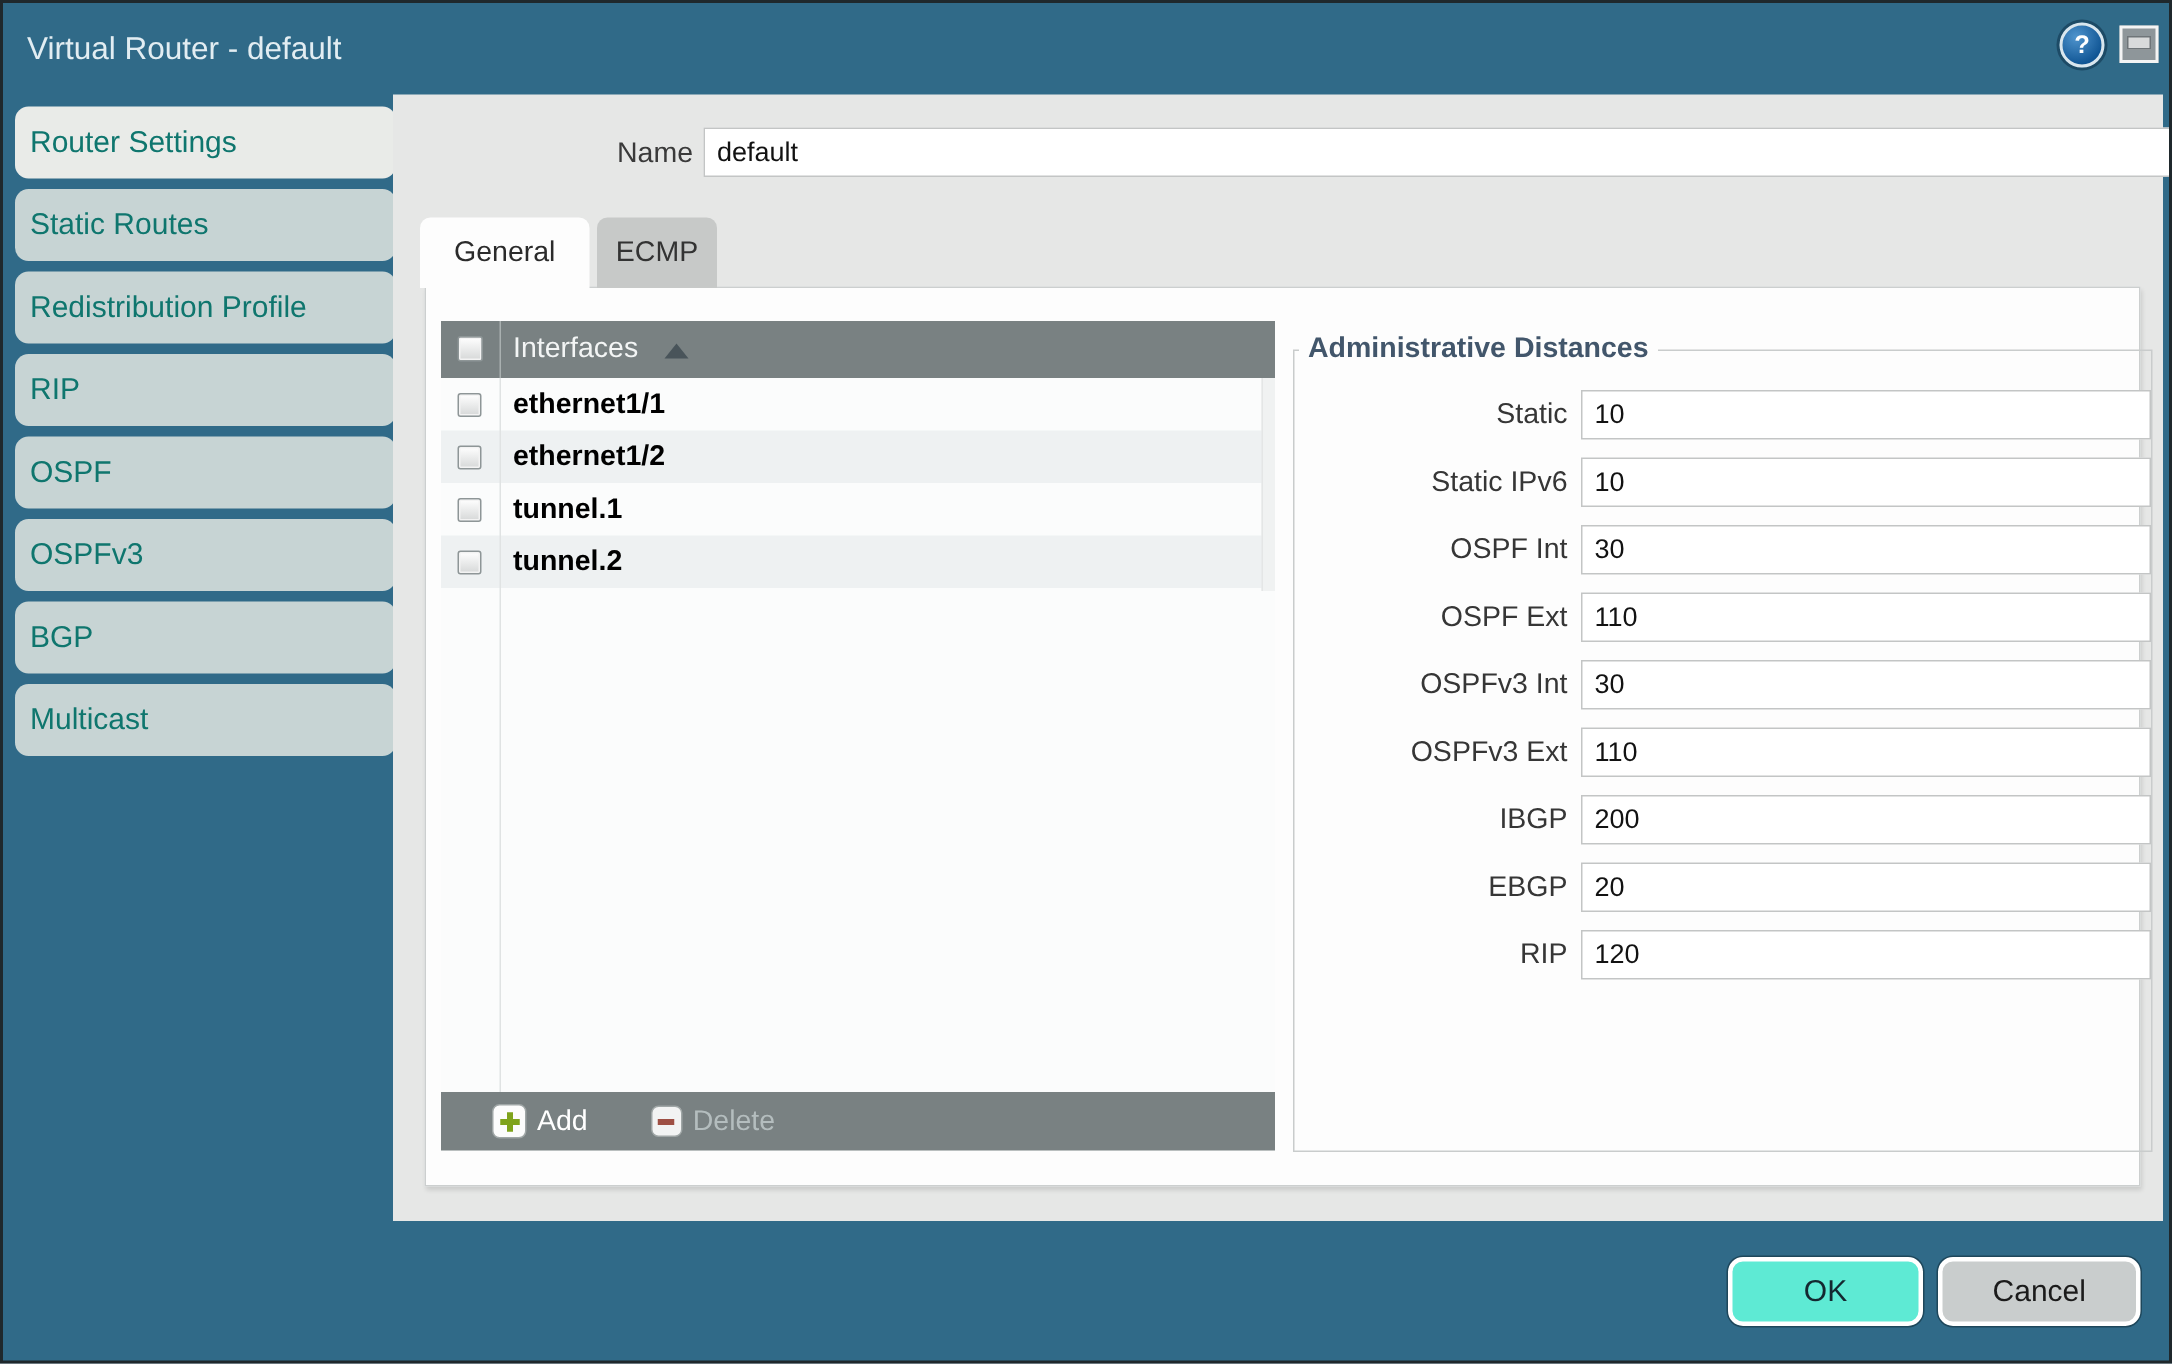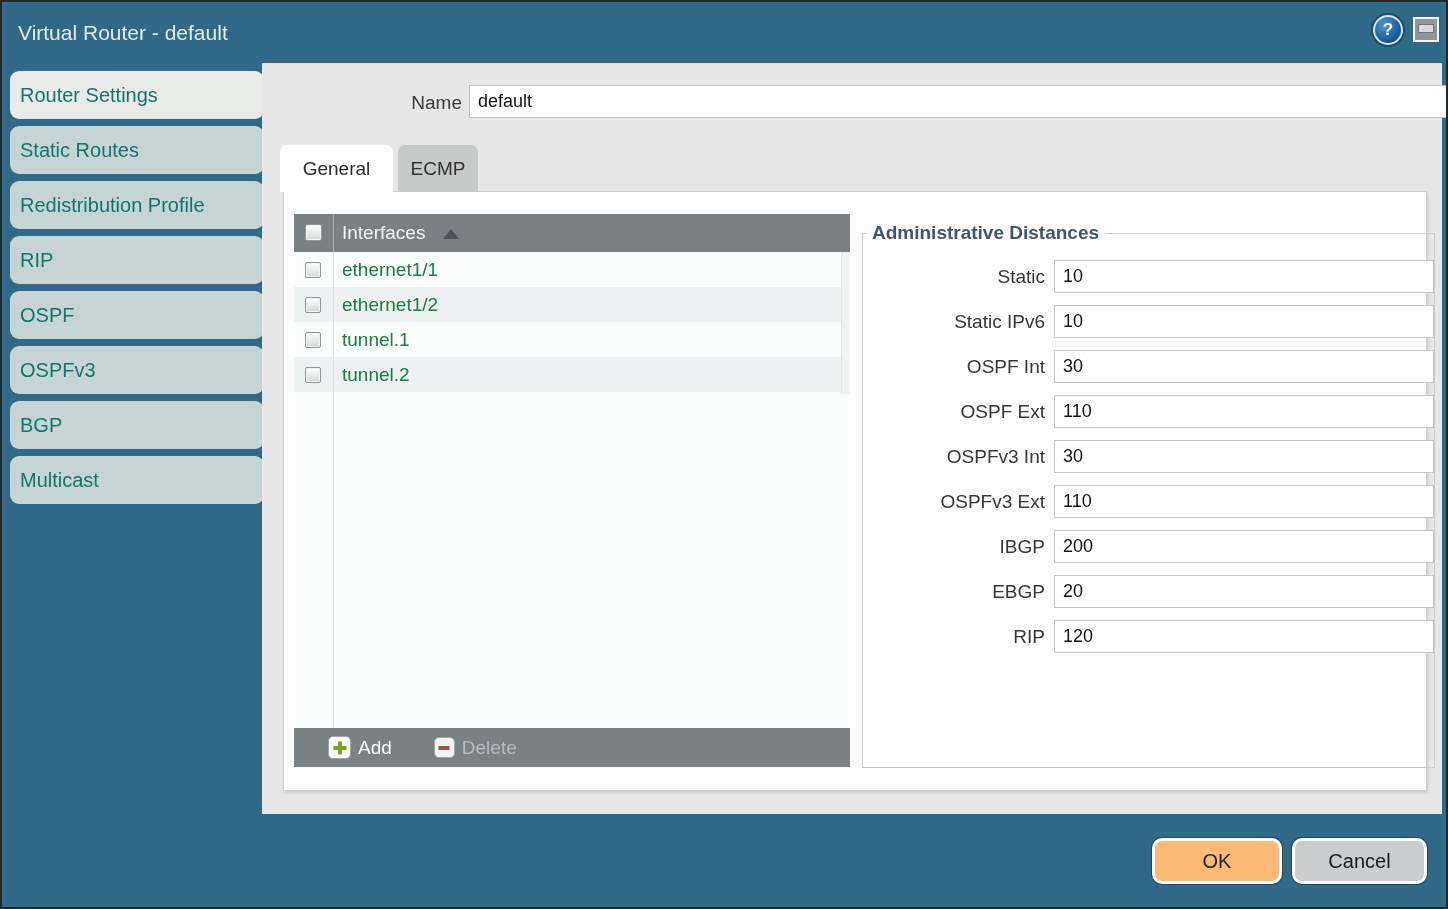--- a/index.html
+++ b/index.html
@@ -65,21 +65,21 @@
     border:1px solid #8e9697; border-radius:2px; box-shadow:inset 0 0 0 1px #f3f3f3; cursor:pointer;
   }
   .iface-header .checkbox { position:absolute; left:11px; top:10px; }
   .iface-header-label { position:absolute; left:48px; top:8px; color:#f3f5f5; font-size:19px; }
   .sort-asc-icon { position:absolute; left:149px; top:15px; width:0; height:0;
     border-left:8px solid transparent; border-right:8px solid transparent;
     border-bottom:10px solid #49545a; }
 
   .iface-body { position:absolute; left:0; right:0; top:38px; bottom:39px; background:#fbfcfc; overflow:hidden; }
   .iface-body .colsep-body { position:absolute; left:39px; top:0; bottom:0; width:1px; background:#e0e3e3; }
-  .iface-row { height:35px; display:flex; align-items:center; font-size:19px; color:#15803d; cursor:pointer; }
+  .iface-row { height:35px; display:flex; align-items:center; font-size:19px; color:#000000; cursor:pointer;font-weight:bold; }
   .iface-row:nth-child(even) { background:#eef1f2; }
   .iface-row .checkbox { width:16px; height:16px; margin-left:11px; }
   .iface-row .row-label { margin-left:21px; }
   .iface-scrollbar { position:absolute; right:0; top:0; width:9px; height:142px;
     background:#f0f2f2; border-left:1px solid #e4e6e6; cursor:pointer; }
 
   .iface-footer { position:absolute; left:0; right:0; bottom:0; height:39px; background:#798182;
     display:flex; align-items:center; padding-left:9px; }
   .mini-btn { display:flex; align-items:center; cursor:pointer;padding-left:25px; }
   .mini-icon { position:relative; background:#fcfcfc; border:1px solid #9fa6a6; border-radius:5px; }
@@ -102,21 +102,21 @@
   .ad-row { display:flex; align-items:center; height:33px; margin-bottom:12px; }
   .ad-label { width:182px; text-align:right; font-size:19px; color:#363636; margin-right:9px; }
   .ad-input { width:380px; height:33px; }
 
   
   .dlg-btn {
     position:absolute; top:836px; height:46px; border-radius:10px; border:3px solid #ffffff;
     font-size:20px; display:flex; align-items:center; justify-content:center;
     box-shadow:0 0 0 1px rgba(8,28,38,.45); cursor:pointer;
   }
-  .ok-btn { left:1150px; width:130px; background:#fdba74; color:#142830; }
+  .ok-btn { left:1150px; width:130px; background:#5eead4; color:#142830; }
   .cancel-btn { left:1290px; width:135px; background:#c9cdcd; color:#1b1b1b; }
 </style>
 </head>
 <body>
 
 <div class="window">
 
   <div class="titlebar">
     <div class="title-text">Virtual Router - default</div>
     <div class="help-icon">?</div>

